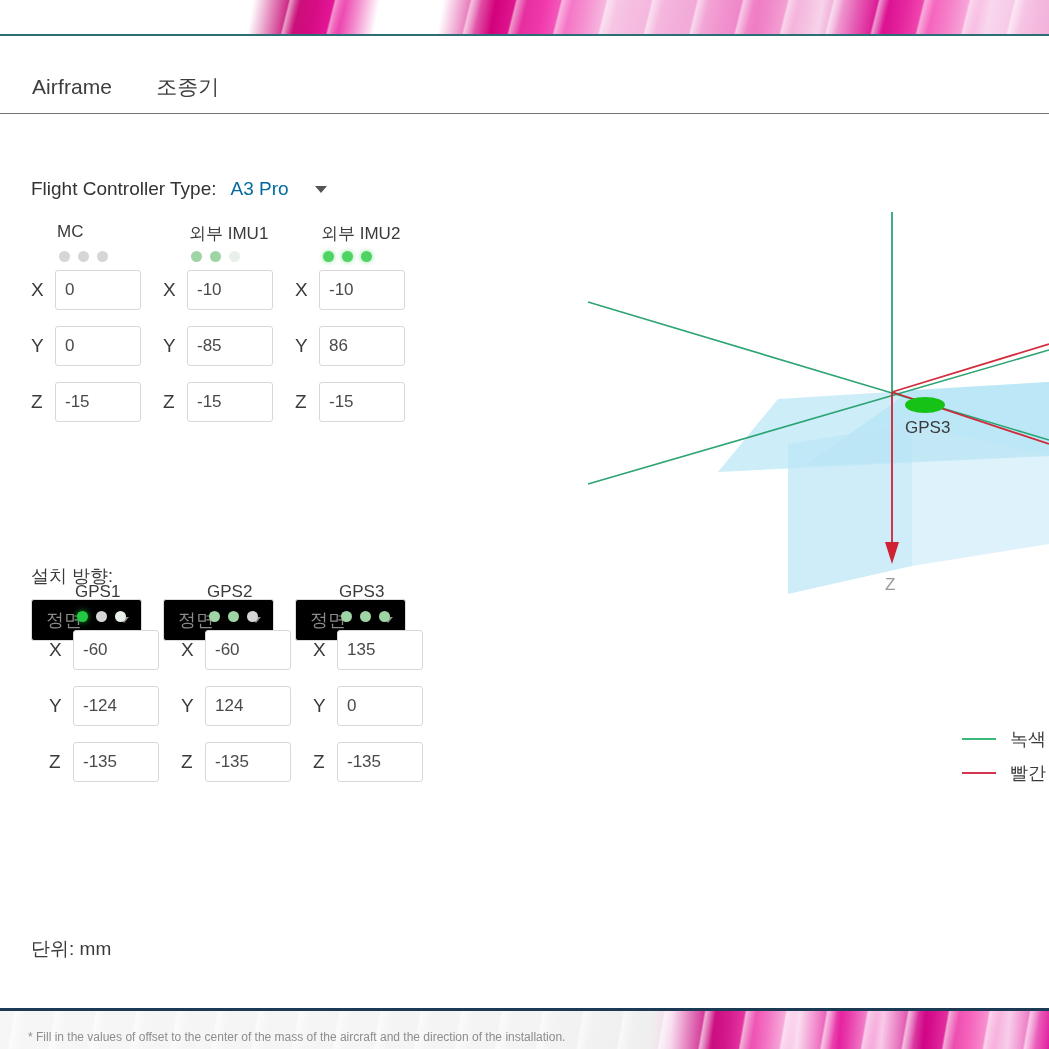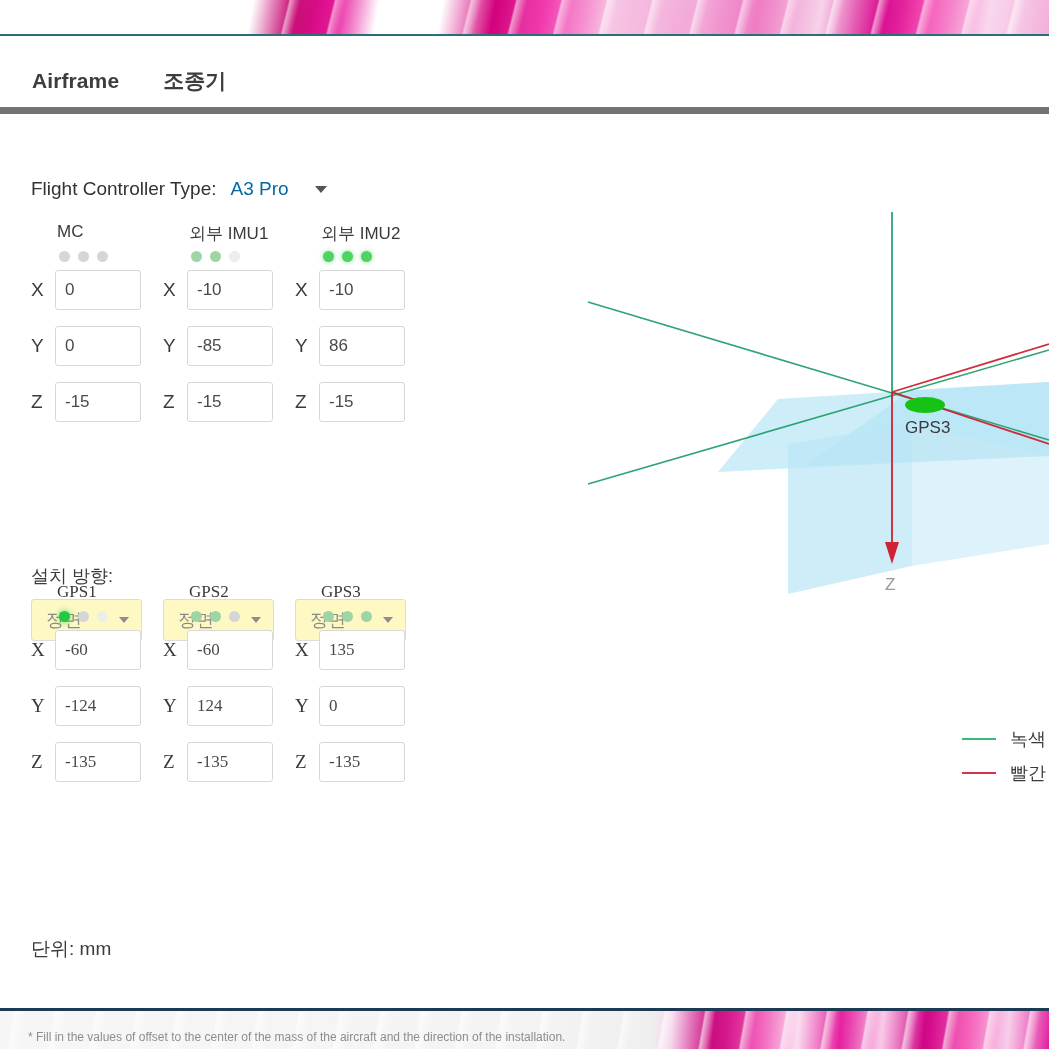--- a/index.html
+++ b/index.html
@@ -63,22 +63,21 @@
   .app {
     position: absolute; left: 0; top: 36px;
     width: 1049px; height: 972px;
     background: #ffffff;
   }
 
   
   .tabbar {
     position: relative;
     height: 78px;
-    border-bottom: 7px solid #737373;
-    font-weight: bold;
+    border-bottom: 1px solid #737373;
   }
   .tabs {
     position: absolute; left: 30px; bottom: 0;
     display: flex; align-items: flex-end;
   }
   .tab {
     position: relative;
     padding: 0 22px 16px 22px;
     font-size: 21px;
     color: #3d3d3d;
@@ -114,21 +113,21 @@
   .caret {
     width: 0; height: 0;
     border-left: 6px solid transparent;
     border-right: 6px solid transparent;
     border-top: 7px solid #555;
   }
 
   
   .group { position: absolute; display: flex; }
   .group.imu { left: 31px; top: 108px; }
-  .group.gps { left: 31px; top: 468px; font-family: Liberation Serif, serif; }
+  .group.gps { left: 49px; top: 468px; }
 
   .col { width: 132px; }
   .col .title {
     font-size: 17px; color: #3a3a3a;
     text-align: left; margin-left: 26px; height: 22px;
     white-space: nowrap;
   }
   .dots {
     display: flex; gap: 8px; margin: 7px 0 8px 28px; height: 11px;
   }
@@ -164,21 +163,21 @@
   }
   .dir-row {
     position: absolute; left: 31px; top: 485px;
     display: flex;
   }
   .dir-wrap { width: 132px; }
   .dir-select {
     width: 111px; height: 42px;
     border: 1px solid #dcdcdc;
     border-radius: 3px;
-    background: #fef9c3;
+    background: #000000;
     display: flex; align-items: center; justify-content: space-between;
     padding: 0 12px 0 14px;
     cursor: pointer;
   }
   .dir-select span { font-size: 18px; color: #8a8a8a; }
   .caret-sm {
     width: 0; height: 0;
     border-left: 5px solid transparent;
     border-right: 5px solid transparent;
     border-top: 6px solid #8d8d8d;

